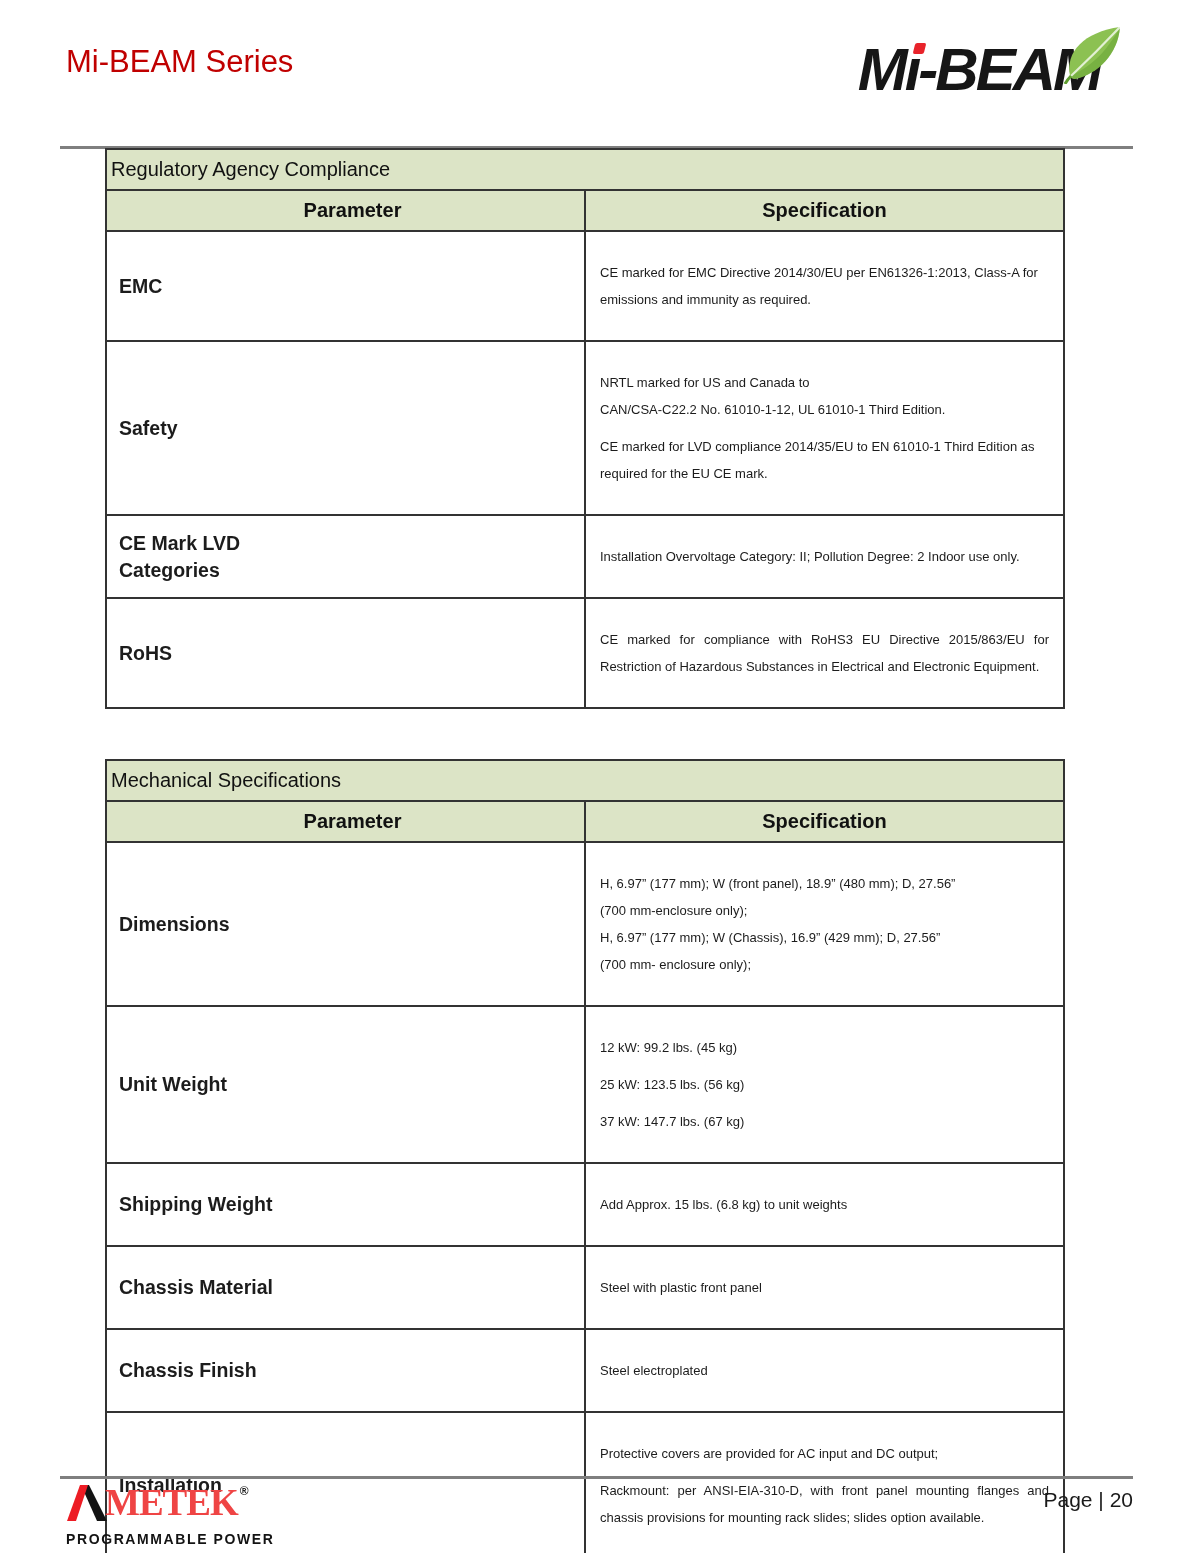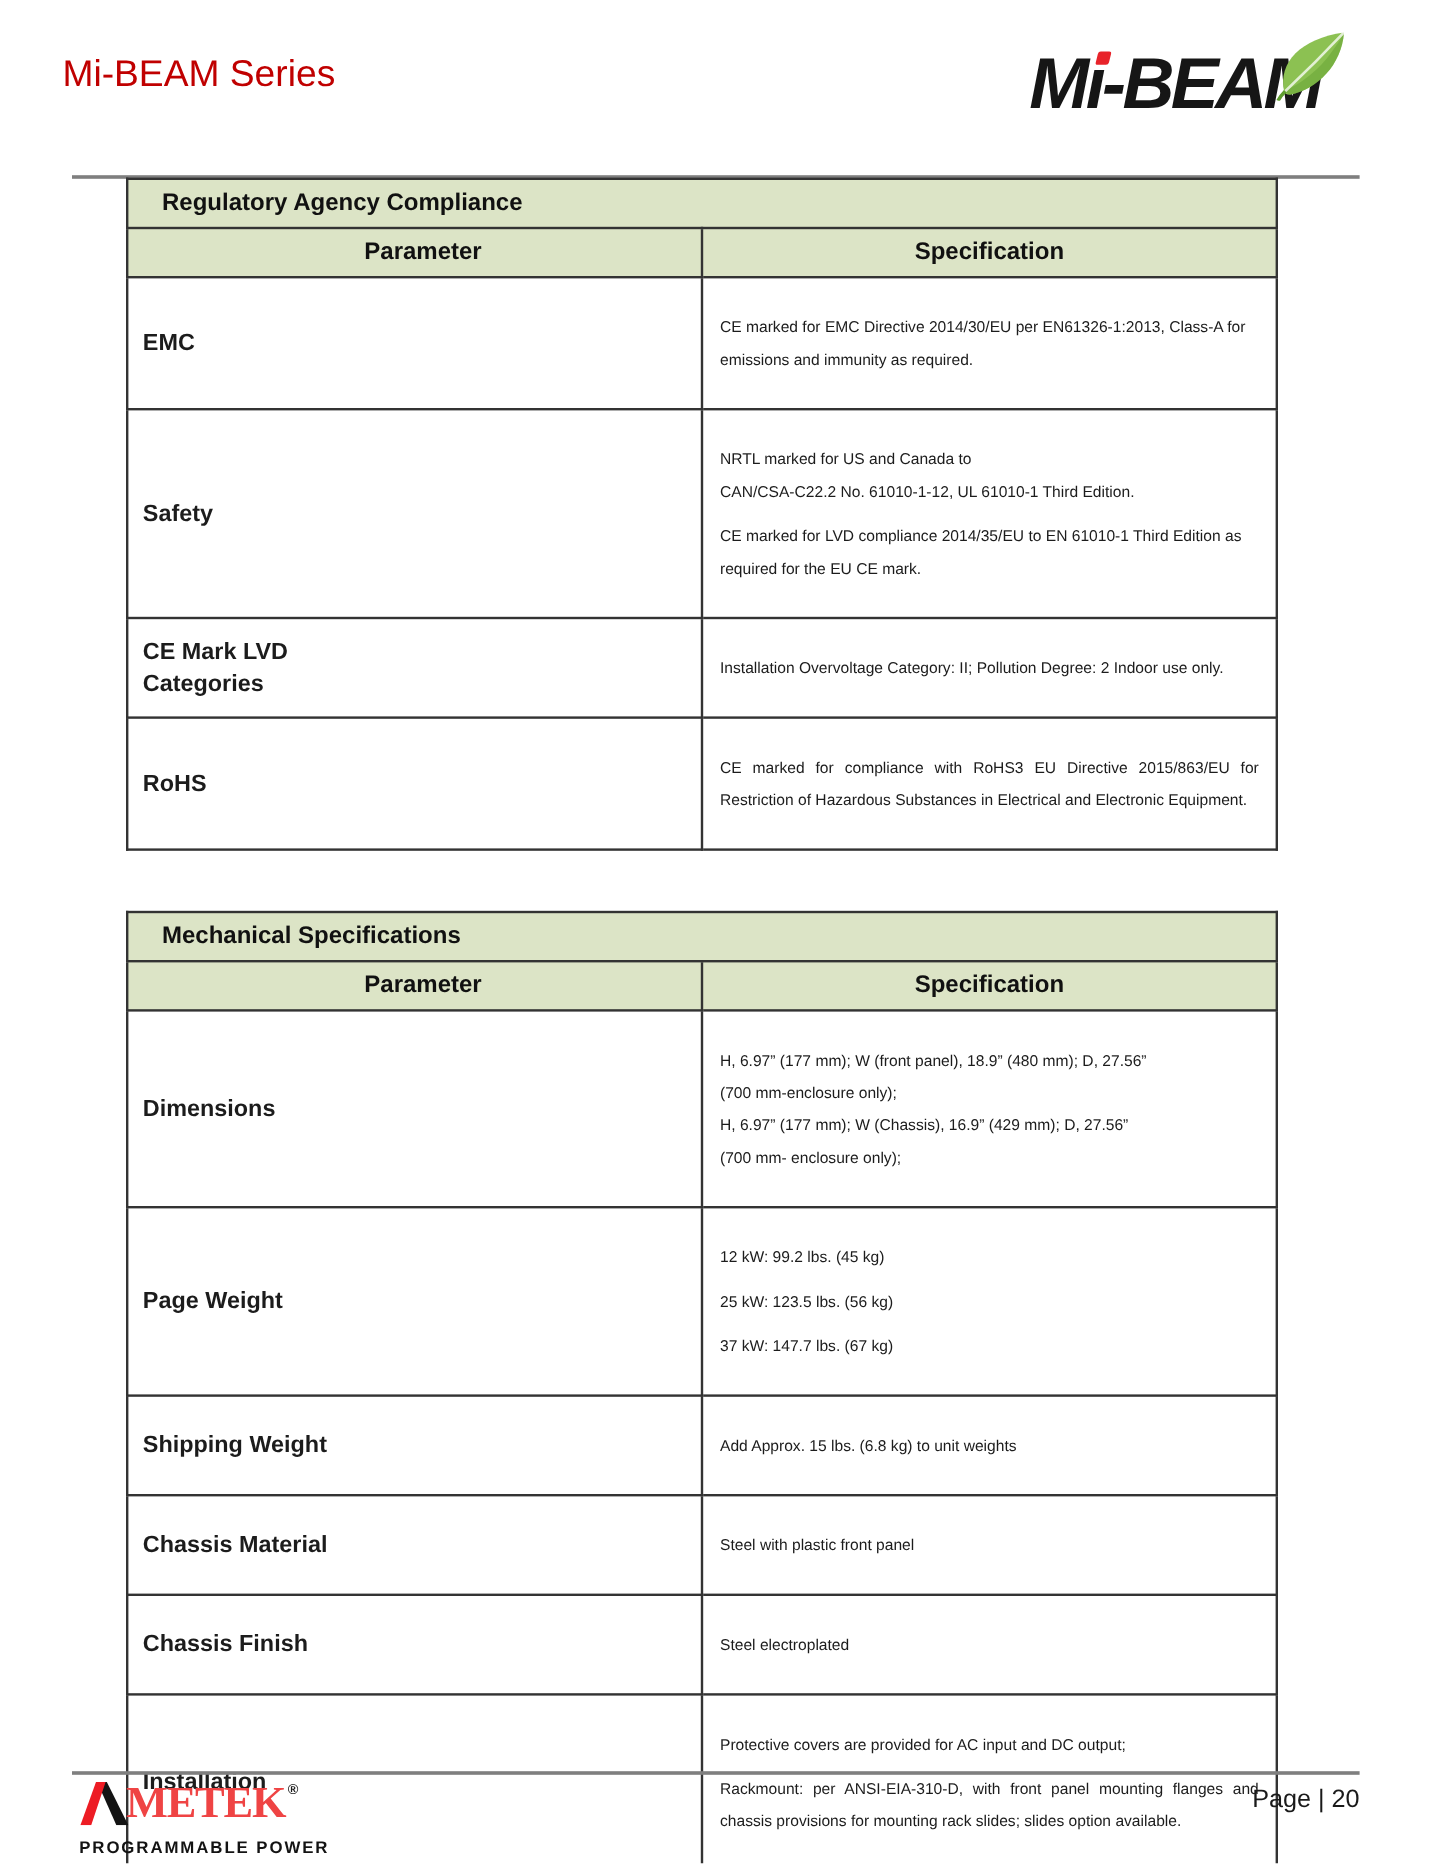--- a/index.html
+++ b/index.html
@@ -13,40 +13,40 @@
     --leaf-green-dark:#5f9e2f;
     --rule-gray:#7f7f7f;
     --text-dark:#1c1c1c;
   }
   *{box-sizing:border-box;margin:0;padding:0;}
   html,body{background:#ffffff;}
   body{font-family:"Liberation Sans","DejaVu Sans",sans-serif;color:var(--text-dark);}
   .page{position:relative;width:1200px;height:1553px;background:#ffffff;overflow:hidden;margin:0 auto;}
 
   
-  .titles{position:absolute;top:44px;left:52px;}
+  .titles{position:absolute;top:44px;left:66px;}
   .series-title{font-size:31px;color:var(--accent-red);line-height:1.15;}
   .doc-title{font-size:33px;color:#111;line-height:1.25;}
 
   .mibeam-logo{position:absolute;top:40px;right:100px;font-style:italic;font-weight:700;
     font-size:60px;letter-spacing:-3px;color:#161616;white-space:nowrap;line-height:1;}
   .logo-i{position:relative;display:inline-block;}
   .logo-i .dot{position:absolute;top:3px;left:9px;width:11px;height:11px;background:var(--logo-red);
     transform:skewX(-14deg);border-radius:2px;}
   .leaf{position:absolute;top:-16px;right:-26px;}
 
   .header-rule{position:absolute;top:146px;left:60px;width:1073px;height:3px;background:var(--rule-gray);}
 
   
   main{position:absolute;top:148px;left:105px;width:960px;}
   .spec-table + .spec-table{margin-top:50px;}
   table{border-collapse:collapse;width:960px;table-layout:fixed;}
   th,td{border:2px solid var(--border-dark);}
-  .title-row th{background:var(--table-header-green);text-align:left;font-size:20px;font-weight:bold;
-    padding:8px 28px;color:#111;}
+  .title-row th{background:var(--table-header-green);text-align:left;font-size:20px;font-weight:normal;
+    padding:8px 4px;color:#111;}
   .cols-row th{background:var(--table-header-green);text-align:center;font-size:20px;font-weight:bold;
     padding:8px 6px;color:#111;}
   th.col-param, td.param{width:263px;padding-left:20px;}
   td.param{font-weight:bold;font-size:19.5px;padding:8px 12px;vertical-align:middle;line-height:27px;}
   td.spec{font-size:13px;padding:17px 14px;vertical-align:middle;line-height:27px;}
   td.spec p{margin:10px 0;}
   td.spec.justify p{text-align:justify;}
 
   
   footer{position:absolute;left:60px;top:1476px;width:1073px;}
@@ -137,21 +137,21 @@
           </tr>
         </thead>
         <tbody>
             <tr>
       <td class="param">Dimensions</td>
       <td class="spec">
                 <p>H, 6.97” (177 mm); W (front panel), 18.9” (480 mm); D, 27.56”<br>(700 mm-enclosure only);<br>H, 6.97” (177 mm); W (Chassis), 16.9” (429 mm); D, 27.56”<br>(700 mm- enclosure only);</p>
               </td>
     </tr>
             <tr>
-      <td class="param">Page Weight</td>
+      <td class="param">Unit Weight</td>
       <td class="spec">
                 <p>12 kW: 99.2 lbs. (45 kg)</p>
                 <p>25 kW: 123.5 lbs. (56 kg)</p>
                 <p>37 kW: 147.7 lbs. (67 kg)</p>
               </td>
     </tr>
             <tr>
       <td class="param">Shipping Weight</td>
       <td class="spec">
                 <p>Add Approx. 15 lbs. (6.8 kg) to unit weights</p>

